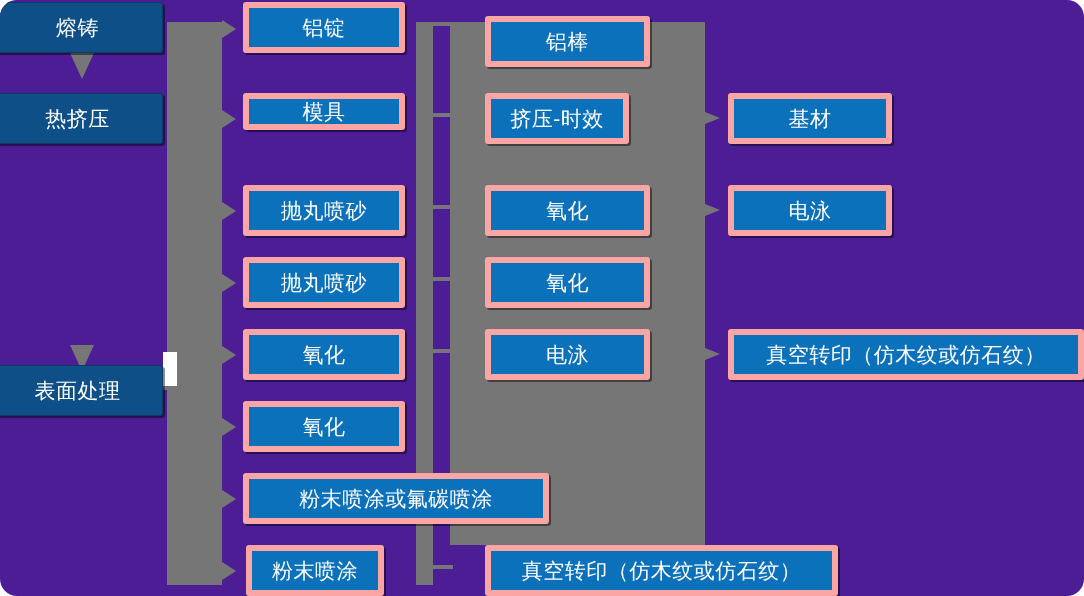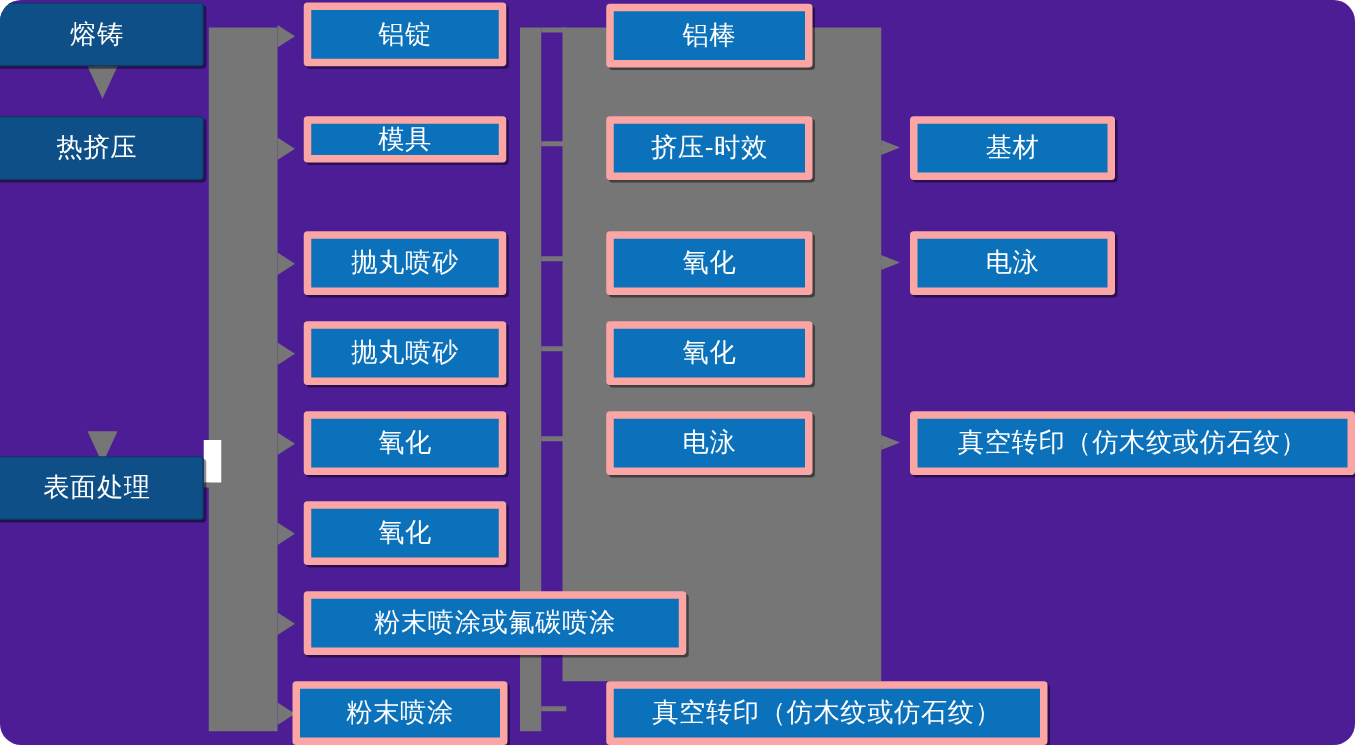--- a/index.html
+++ b/index.html
@@ -111,23 +111,23 @@
       <div class="node dark" style="left: -8px; top: 2px; width: 171px; height: 51px;">熔铸</div>
       <div class="node dark" style="left: -8px; top: 93px; width: 171px; height: 51px;">热挤压</div>
       <div class="node dark" style="left: -8px; top: 365px; width: 171px; height: 51px;">表面处理</div>
       <div class="node bright" style="left: 243px; top: 2px; width: 162px; height: 51px;">铝锭</div>
       <div class="node bright" style="left: 243px; top: 93px; width: 162px; height: 37px;">模具</div>
       <div class="node bright" style="left: 243px; top: 185px; width: 162px; height: 51px;">抛丸喷砂</div>
       <div class="node bright" style="left: 243px; top: 257px; width: 162px; height: 51px;">抛丸喷砂</div>
       <div class="node bright" style="left: 243px; top: 329px; width: 162px; height: 51px;">氧化</div>
       <div class="node bright" style="left: 243px; top: 401px; width: 162px; height: 51px;">氧化</div>
       <div class="node bright" style="left: 243px; top: 473px; width: 306px; height: 51px;">粉末喷涂或氟碳喷涂</div>
-      <div class="node bright" style="left: 234px; top: 545px; width: 172px; height: 51px;">粉末喷涂</div>
-      <div class="node bright" style="left: 485px; top: 3px; width: 165px; height: 51px;">铝棒</div>
-      <div class="node bright" style="left: 485px; top: 93px; width: 165px; height: 51px;">挤压-时效</div>
+      <div class="node bright" style="left: 246px; top: 545px; width: 138px; height: 51px;">粉末喷涂</div>
+      <div class="node bright" style="left: 485px; top: 16px; width: 165px; height: 51px;">铝棒</div>
+      <div class="node bright" style="left: 485px; top: 93px; width: 144px; height: 51px;">挤压-时效</div>
       <div class="node bright" style="left: 485px; top: 185px; width: 165px; height: 51px;">氧化</div>
       <div class="node bright" style="left: 485px; top: 257px; width: 165px; height: 51px;">氧化</div>
       <div class="node bright" style="left: 485px; top: 329px; width: 165px; height: 51px;">电泳</div>
       <div class="node bright" style="left: 485px; top: 545px; width: 353px; height: 51px;">真空转印（仿木纹或仿石纹）</div>
       <div class="node bright" style="left: 728px; top: 93px; width: 164px; height: 51px;">基材</div>
       <div class="node bright" style="left: 728px; top: 185px; width: 164px; height: 51px;">电泳</div>
       <div class="node bright" style="left: 728px; top: 329px; width: 356px; height: 51px;">真空转印（仿木纹或仿石纹）</div>
     </div>
 
 </div>

